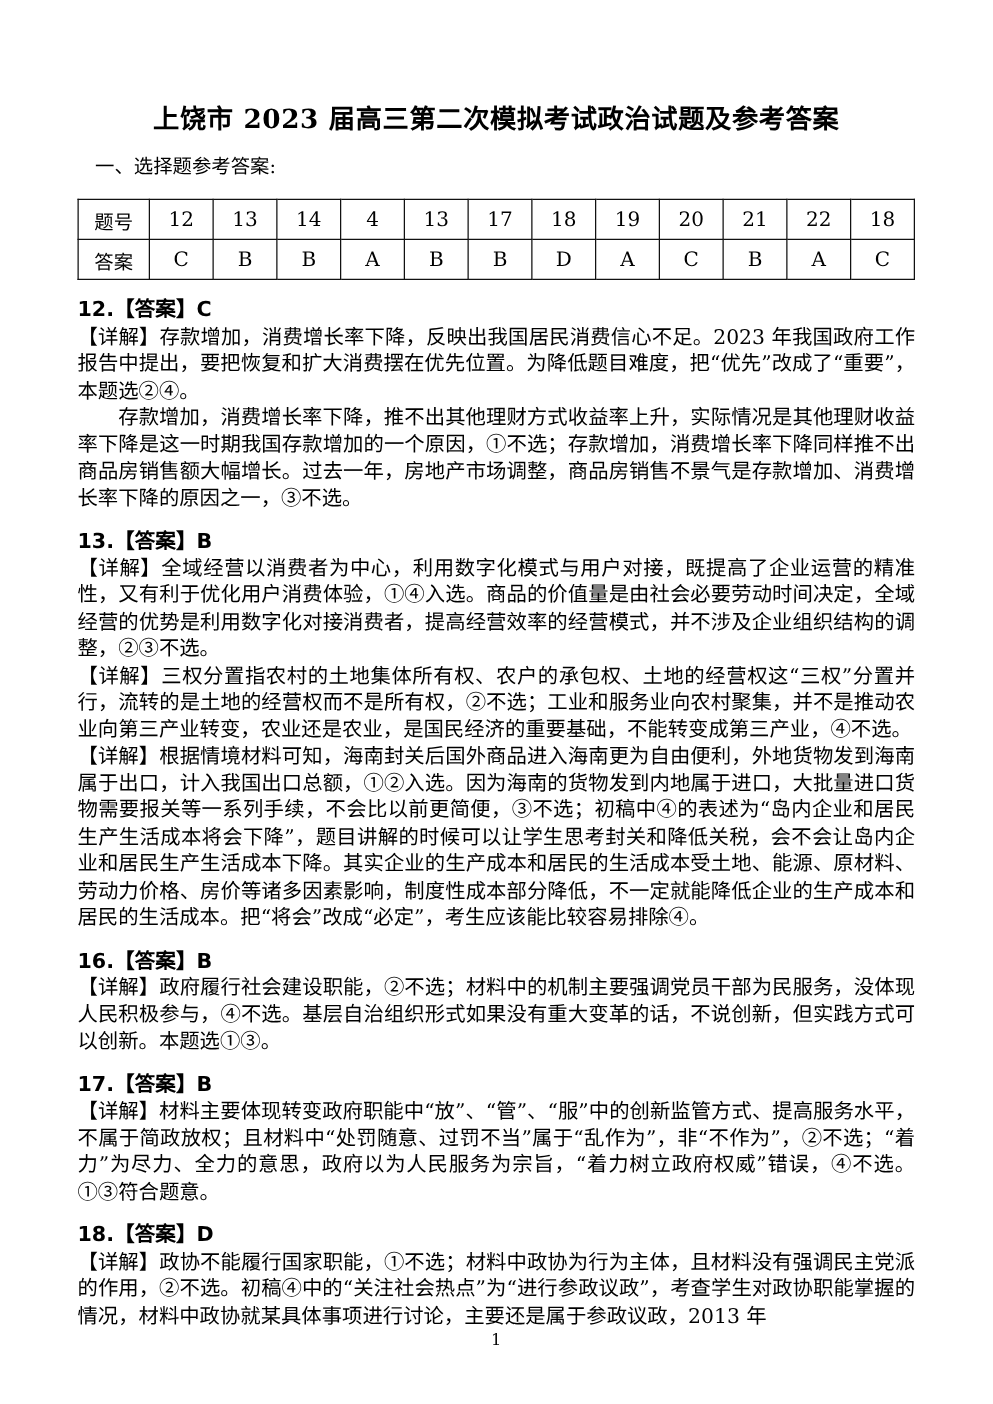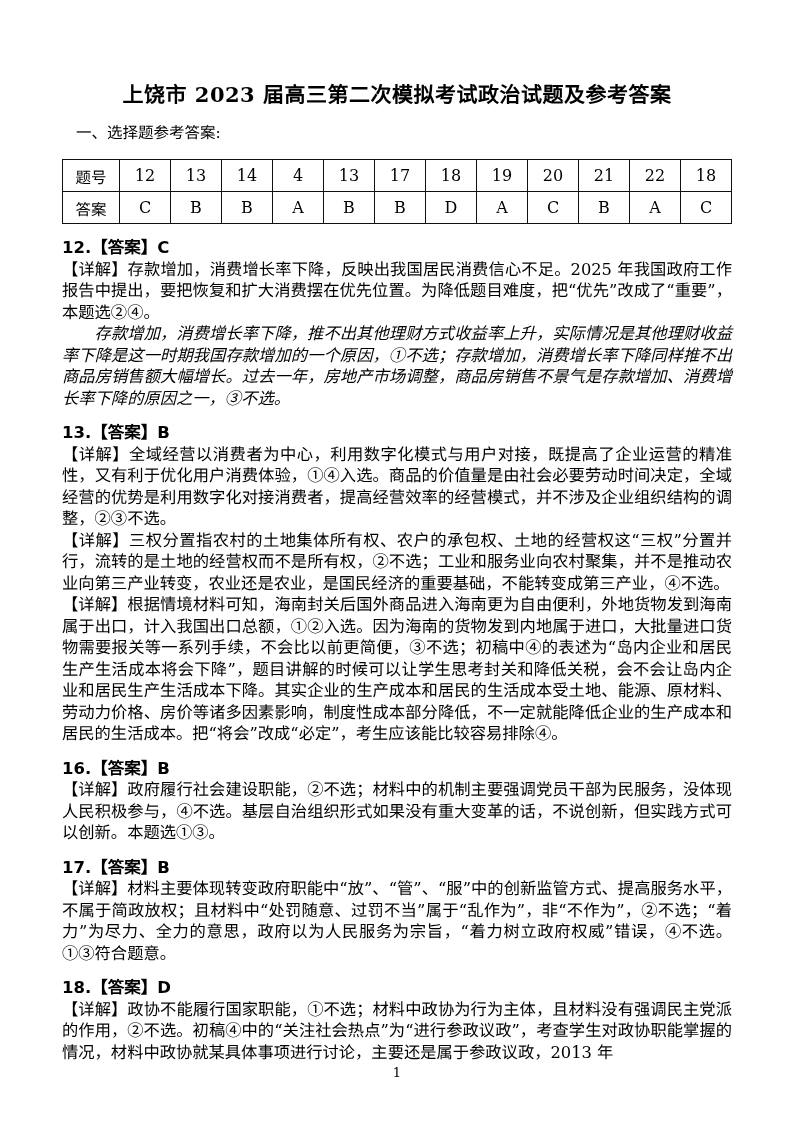--- a/index.html
+++ b/index.html
@@ -55,21 +55,21 @@
     font-weight: bold;
     font-family: "DejaVu Sans", "Liberation Sans", sans-serif;
     margin-top: 13px;
   }
   .q-para {
     font-size: 16.3px;
     line-height: 21.5px;
     text-align: justify;
     text-justify: inter-character;
   }
-  .q-para.indented { text-indent: 2em; font-style: italic; }
+  .q-para.indented { text-indent: 2em; }
   .page-number {
     position: absolute;
     left: 0;
     bottom: 42px;
     width: 100%;
     text-align: center;
     font-size: 13px;
     line-height: 16px;
   }
 </style>
@@ -129,21 +129,21 @@
         <td>A</td>
         <td>C</td>
       </tr>
     </tbody>
   </table>
 
   <div class="explanations">
 
     <div>
       <div class="q-heading">12.【答案】C</div>
-      <div class="q-para">【详解】存款增加，消费增长率下降，反映出我国居民消费信心不足。2025 年我国政府工作报告中提出，要把恢复和扩大消费摆在优先位置。为降低题目难度，把“优先”改成了“重要”，本题选②④。</div>
+      <div class="q-para">【详解】存款增加，消费增长率下降，反映出我国居民消费信心不足。2023 年我国政府工作报告中提出，要把恢复和扩大消费摆在优先位置。为降低题目难度，把“优先”改成了“重要”，本题选②④。</div>
       <div class="q-para indented">存款增加，消费增长率下降，推不出其他理财方式收益率上升，实际情况是其他理财收益率下降是这一时期我国存款增加的一个原因，①不选；存款增加，消费增长率下降同样推不出商品房销售额大幅增长。过去一年，房地产市场调整，商品房销售不景气是存款增加、消费增长率下降的原因之一，③不选。</div>
     </div>
 
     <div>
       <div class="q-heading">13.【答案】B</div>
       <div class="q-para">【详解】全域经营以消费者为中心，利用数字化模式与用户对接，既提高了企业运营的精准性，又有利于优化用户消费体验，①④入选。商品的价值量是由社会必要劳动时间决定，全域经营的优势是利用数字化对接消费者，提高经营效率的经营模式，并不涉及企业组织结构的调整，②③不选。</div>
     </div>
 
     <div>
       <div class="q-para">【详解】三权分置指农村的土地集体所有权、农户的承包权、土地的经营权这“三权”分置并行，流转的是土地的经营权而不是所有权，②不选；工业和服务业向农村聚集，并不是推动农业向第三产业转变，农业还是农业，是国民经济的重要基础，不能转变成第三产业，④不选。</div>

